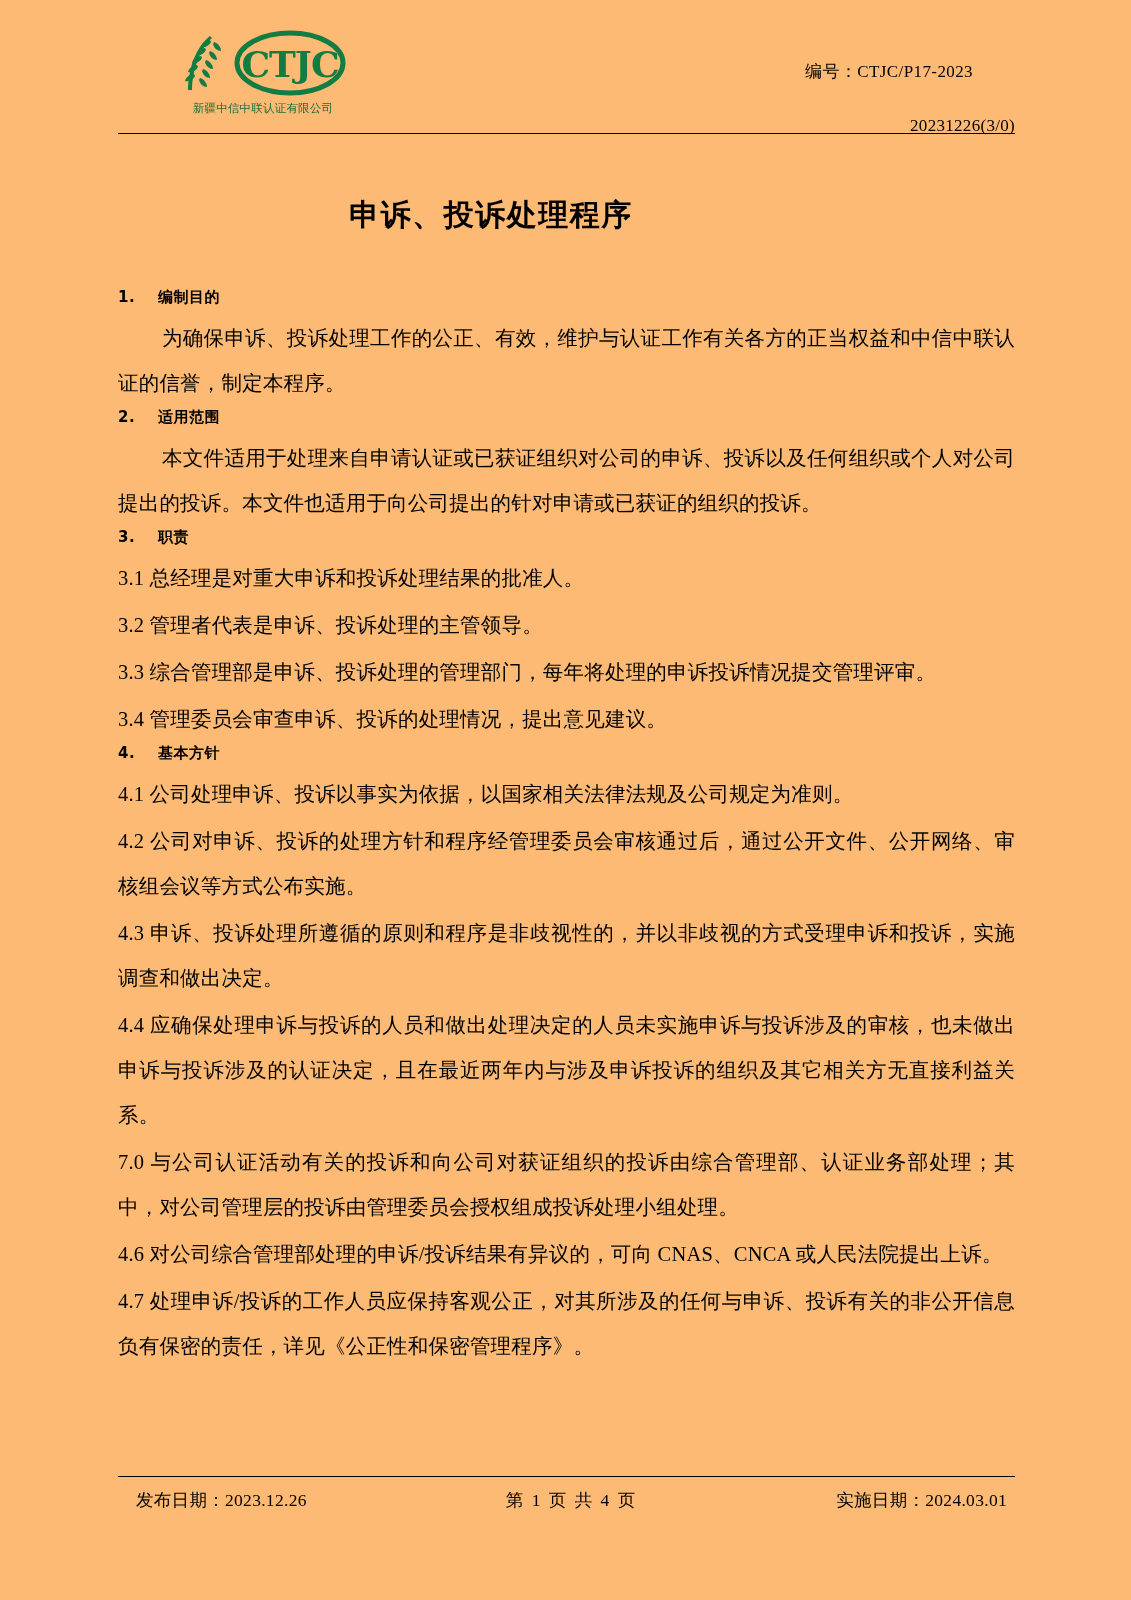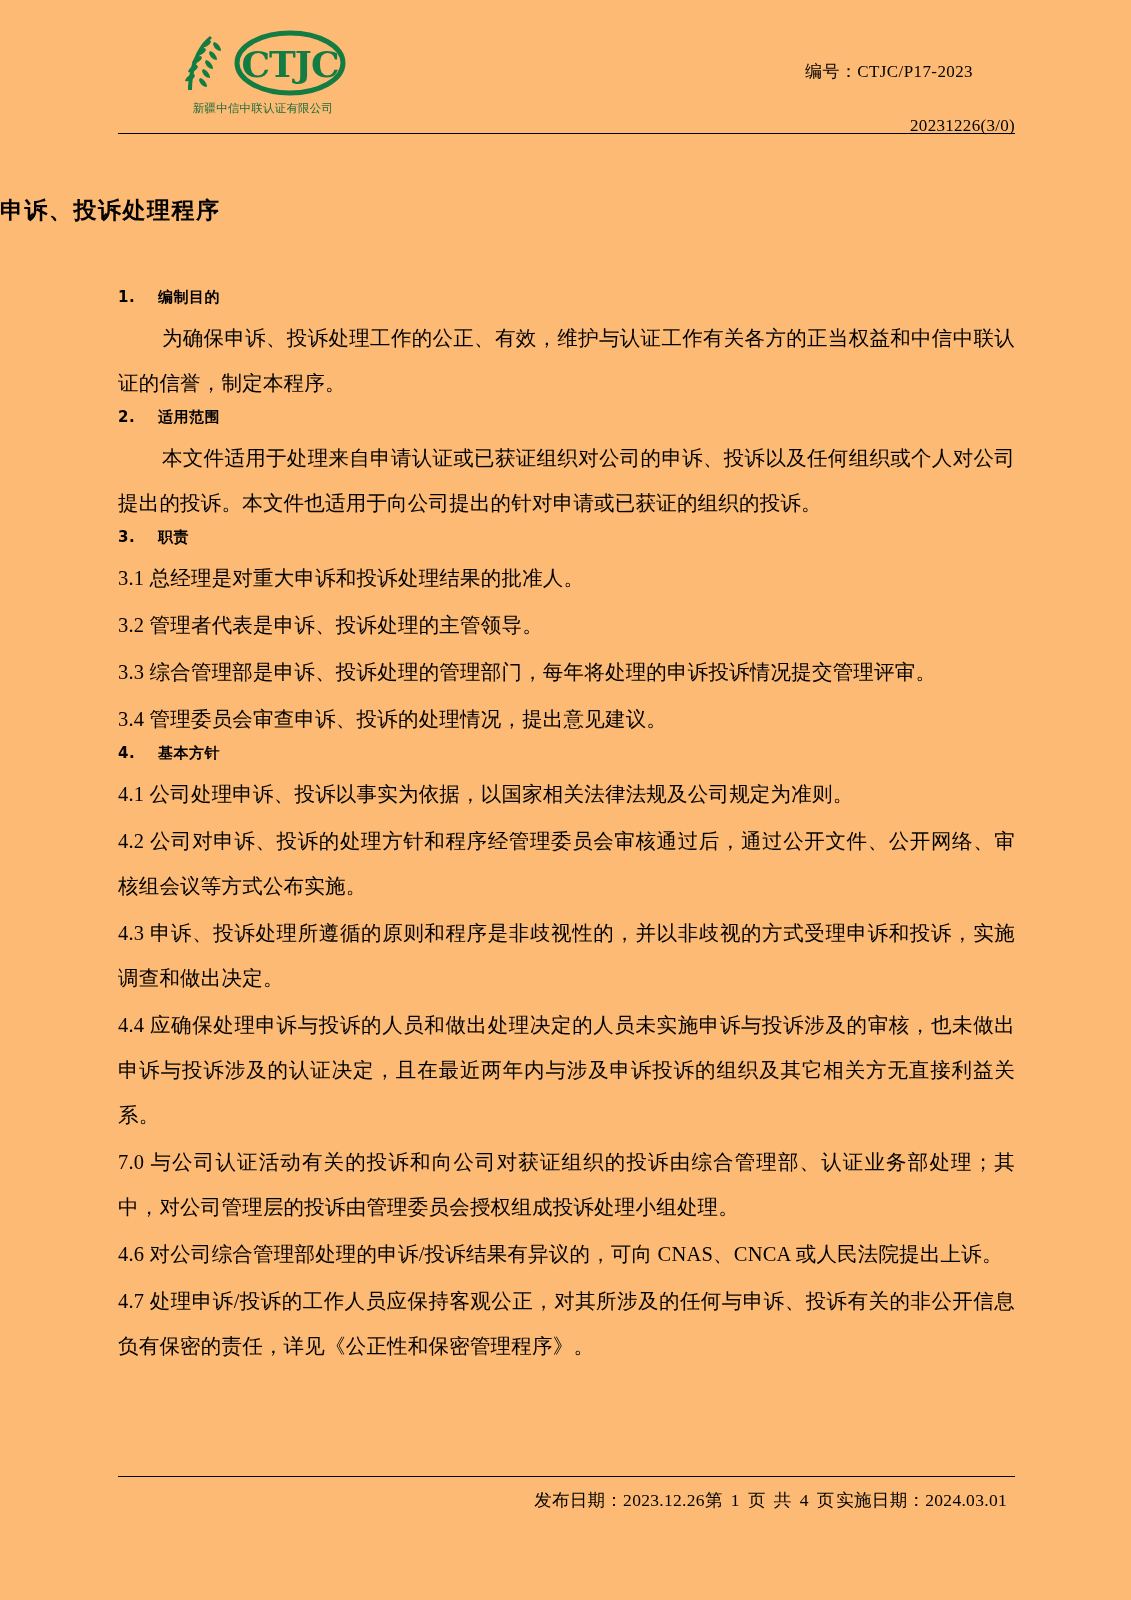--- a/index.html
+++ b/index.html
@@ -88,23 +88,24 @@
     height: 1px;
     background: #000000;
   }
 
   
   .doc-title {
     position: absolute;
     left: 0;
     top: 195px;
     width: 982px;
+    text-align: center;
     font-family: "DejaVu Sans", "Liberation Sans", sans-serif;
     font-weight: bold;
-    font-size: 23px;
+    font-size: 30px;
     letter-spacing: 1.5px;
   }
 
   
   .body-wrap {
     position: absolute;
     left: 118px;
     top: 288px;
     width: 897px;
   }
@@ -143,21 +144,21 @@
     width: 897px;
     height: 1px;
     background: #000000;
   }
   .footer {
     position: absolute;
     left: 118px;
     top: 1488px;
     width: 897px;
     display: flex;
-    justify-content: flex-end;
+    justify-content: space-between;
     font-size: 17.5px;
     letter-spacing: 0.3px;
   }
   .footer .mid {
     letter-spacing: 2px;
   }
   .footer .left { padding-left: 18px; }
   .footer .right { padding-right: 8px; }
 </style>
 </head>

